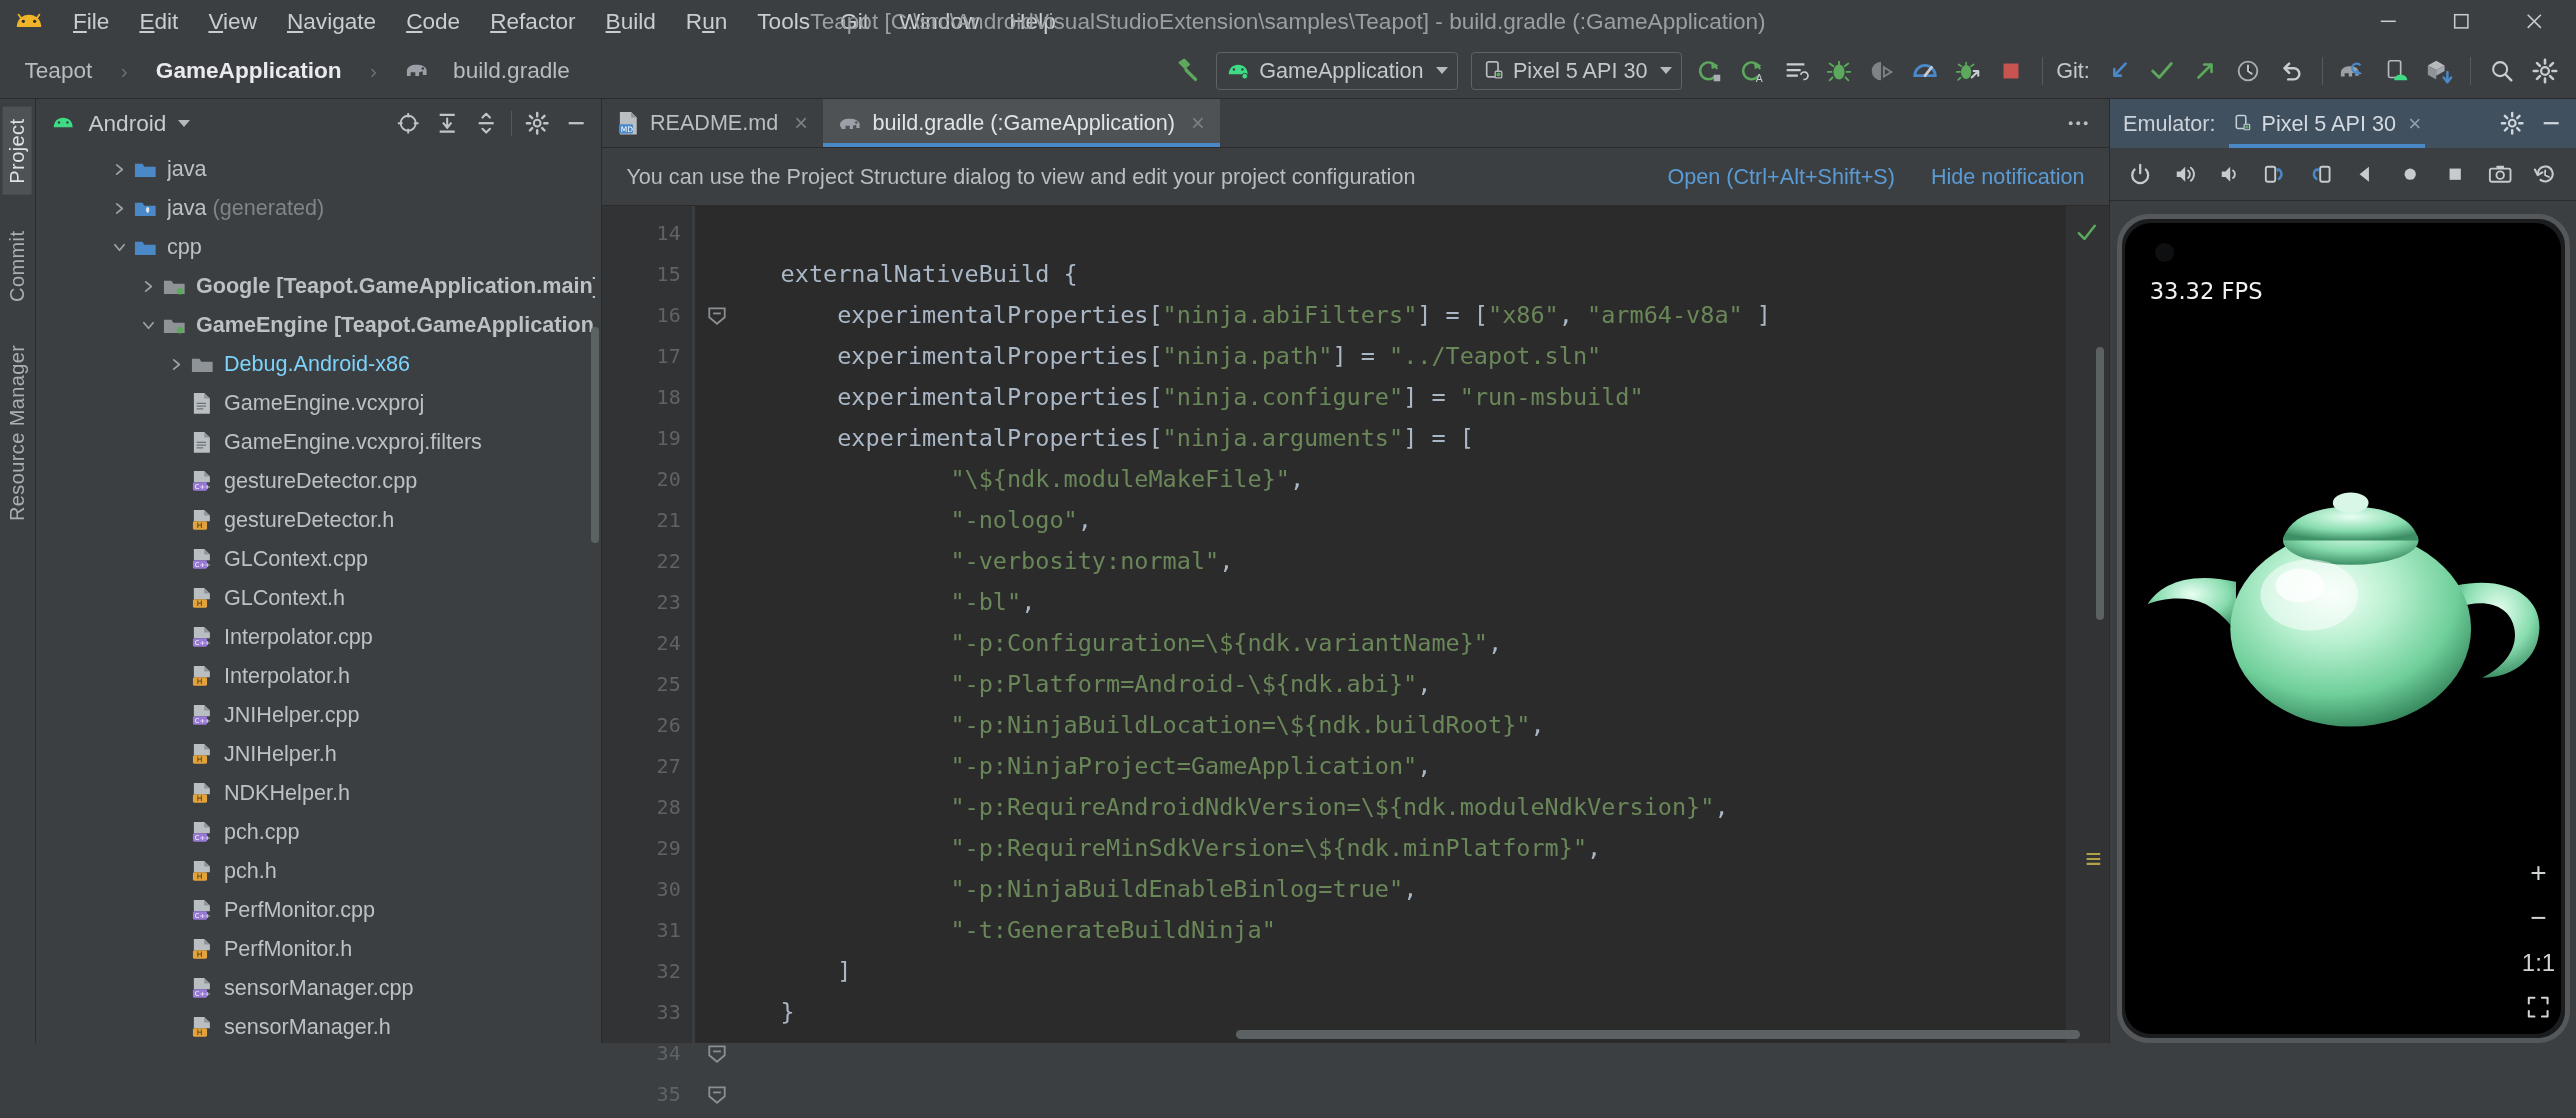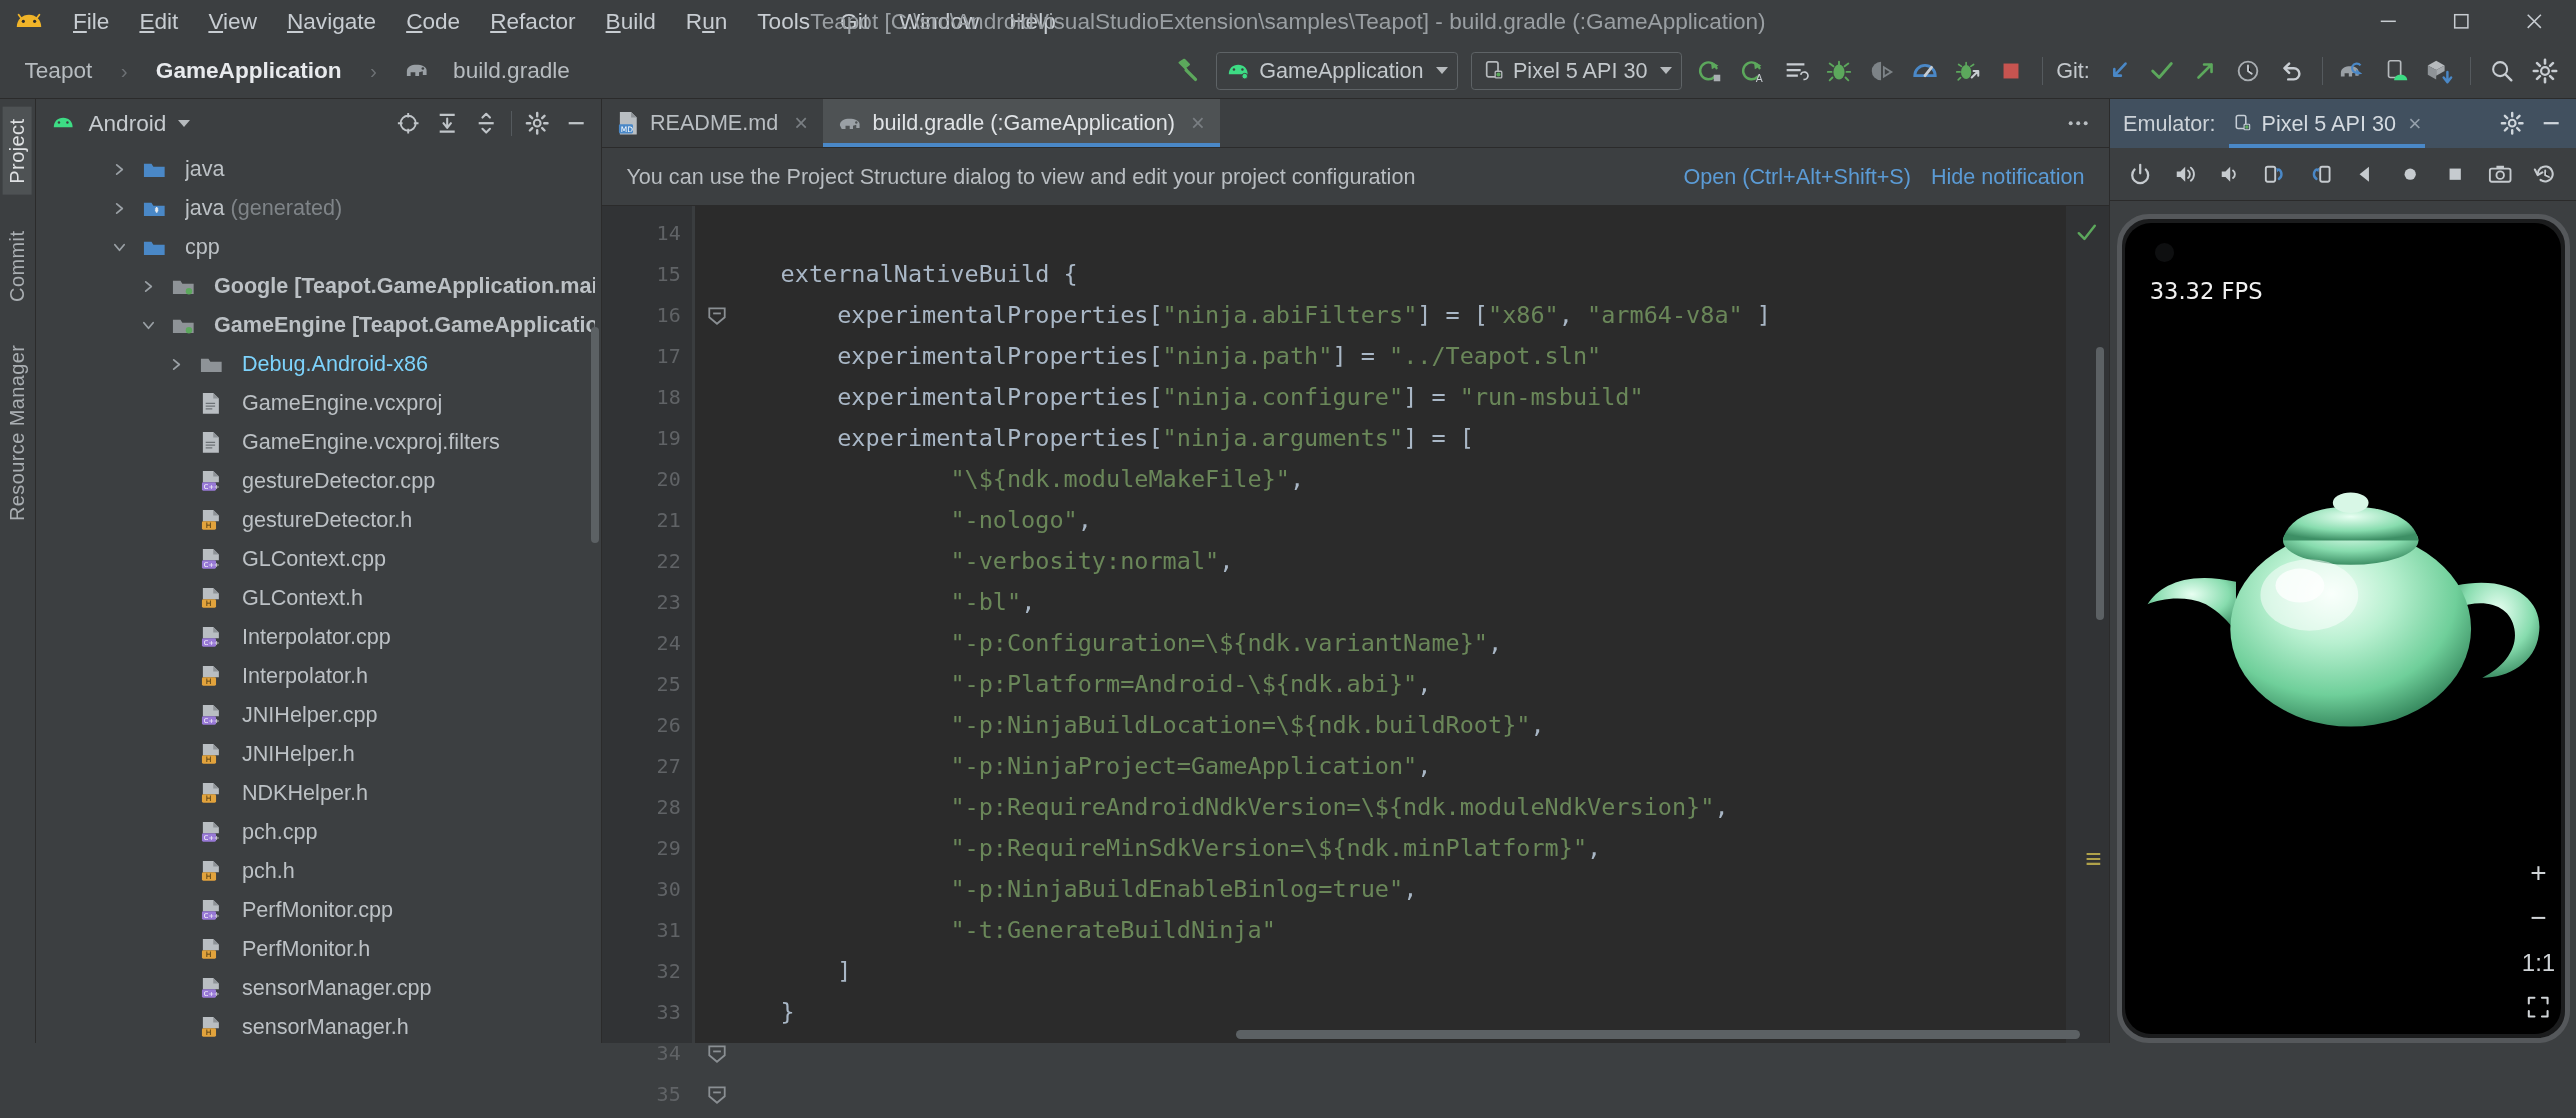--- a/index.html
+++ b/index.html
@@ -78,21 +78,21 @@
   }
   .proj-head {
     height:49px; flex:0 0 49px; display:flex; align-items:center; padding:0 5.6px 0 15px; gap:7.5px;
   }
   .proj-head .t { color:#c6cbcf; font-size:22.6px; margin-left:5.6px;}
   .ph-icons { margin-left:auto; display:flex; align-items:center; }
   .ph-ico { width:39px;height:39px; display:flex;align-items:center;justify-content:center;}
   .tree { flex:1 1 auto; overflow:hidden; position:relative; padding-top:1.9px;}
   .row {
     height:39px; display:flex; align-items:center; white-space:nowrap; padding-right:5.6px;
-    font-size:21.6px; color:#bcc1c5;gap:9px;
+    font-size:21.6px; color:#bcc1c5;
   }
   .row .arrow { width:24.4px; flex:0 0 24.4px; display:flex; align-items:center; justify-content:center; }
   .row .ico { width:28px; flex:0 0 28px; display:flex; align-items:center; justify-content:center; margin-right:7.5px;}
   .row .lbl { overflow:hidden; }
   .row .dim { color:#7f8488; }
   .row.yellow .lbl { color:#7dd3fc; } .ind1 { padding-left:71px; }
   .ind2 { padding-left:100px; } .ind3 { padding-left:128px; }
   .proj-scroll {
     position:absolute; right:1.9px; top:179px; width:8.5px; height:216px;
     background:#5c6164; border-radius:4.7px;
@@ -112,21 +112,21 @@
   .tab.active:after {
     content:""; position:absolute; left:0; right:0; bottom:0; height:3.8px; background:#4a88c7;
   }
   .tab .x { color:#797e82; font-size:23.5px; margin-left:5.6px; }
   .tabs-right { margin-left:auto; display:flex; align-items:center; padding-right:9.4px;}
 
   .notif {
     height:58px; flex:0 0 58px; background:#3c3f41; display:flex; align-items:center;
     padding:0 24.4px; border-bottom:0.9px solid #2b2b2b; font-size:21.6px; color:#b8bdc1;
   }
-  .notif .links { margin-left:auto; display:flex; gap:20px; }
+  .notif .links { margin-left:auto; display:flex; gap:36px; }
   .notif a { color:#5b9bd5; text-decoration:none; }
 
   .code-area { flex:1 1 auto; display:flex; min-height:0; position:relative; background:#2b2b2b;}
   .gutter {
     width:90px; flex:0 0 90px; background:#313335; color:#606366; font-size:20px;
     font-family:"DejaVu Sans Mono", monospace; text-align:right; padding-top:6.6px;
   }
   .gln { height:41px; line-height:41px; padding-right:11.3px; position:relative;}
   .fold {
     position:absolute; right:-34px; top:12.2px; width:18px; height:18px;

